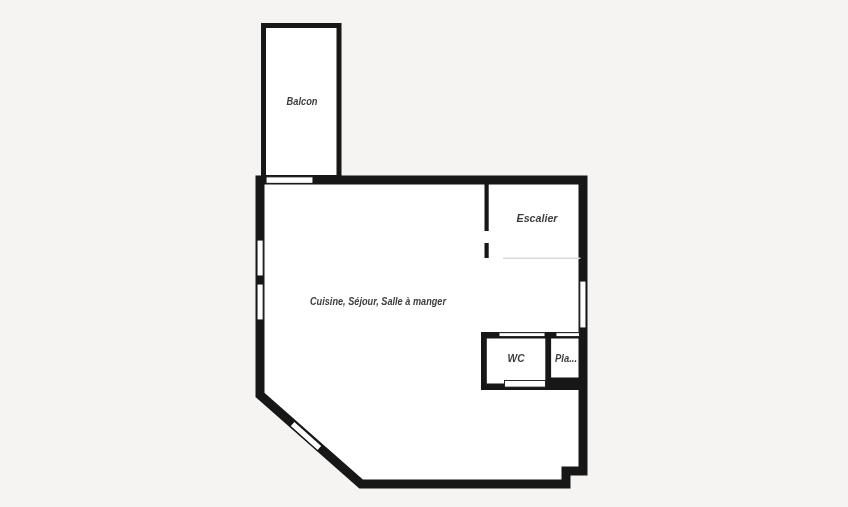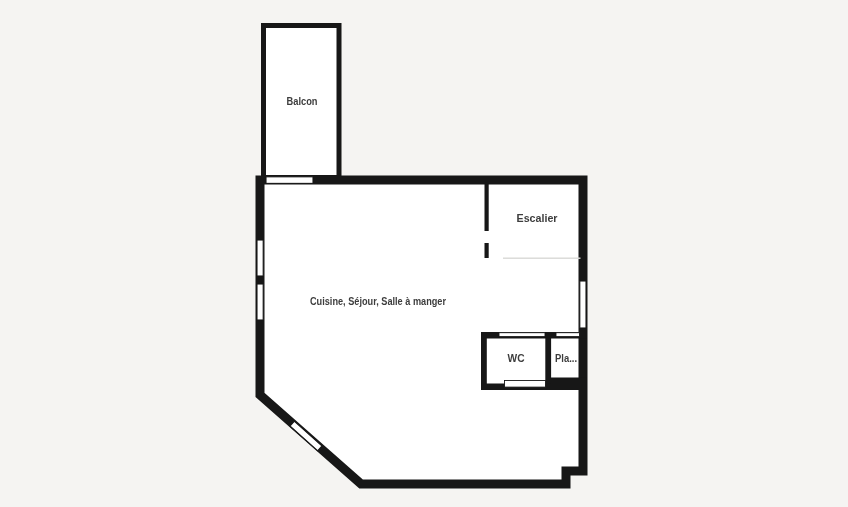--- a/index.html
+++ b/index.html
@@ -7,20 +7,21 @@
     padding: 0;
     background: #f5f4f2;
     font-family: "Liberation Sans", sans-serif;
   }
   .plan-stage {
     position: relative;
     width: 673px;
     height: 507px;
     background: #f0abfc;
     overflow: hidden;
+    font-style: italic;
   }
   .plan-stage svg {
     display: block;
     width: 848px;
     height: 507px;
   }
   .wall { fill: #171717; }
   .outline-wall {
     fill: #ffffff;
     stroke: #171717;

